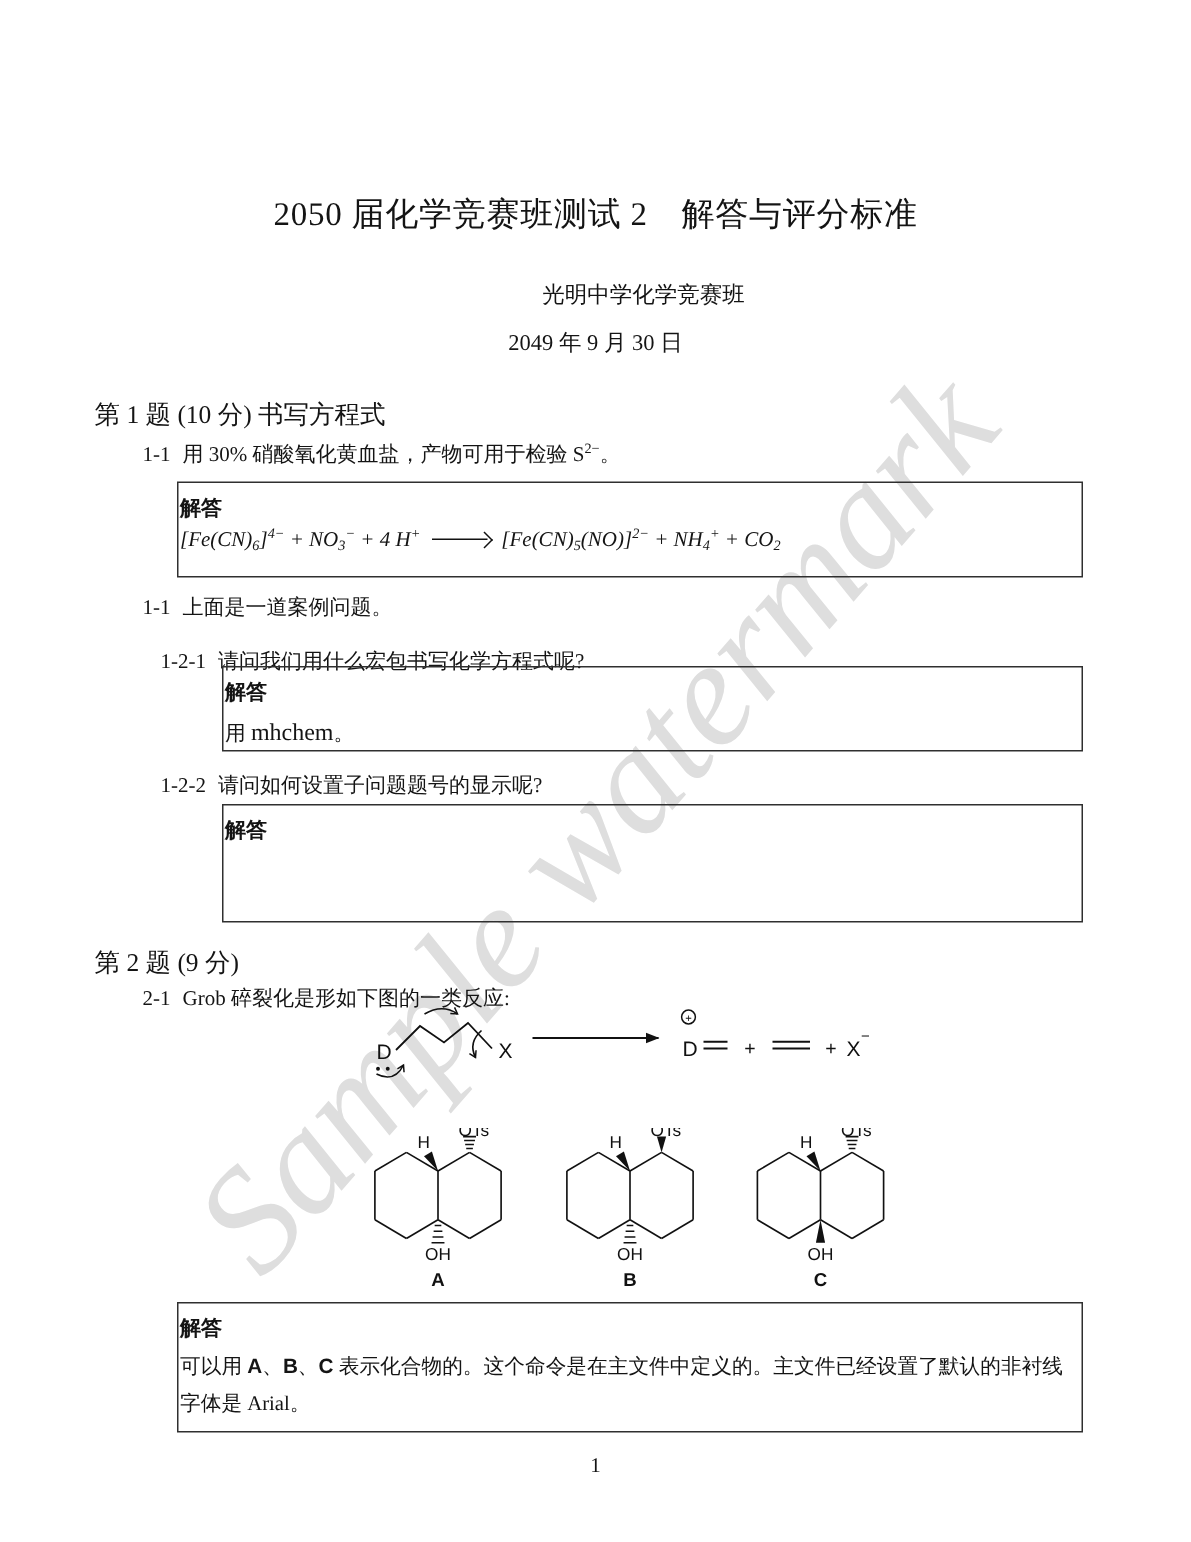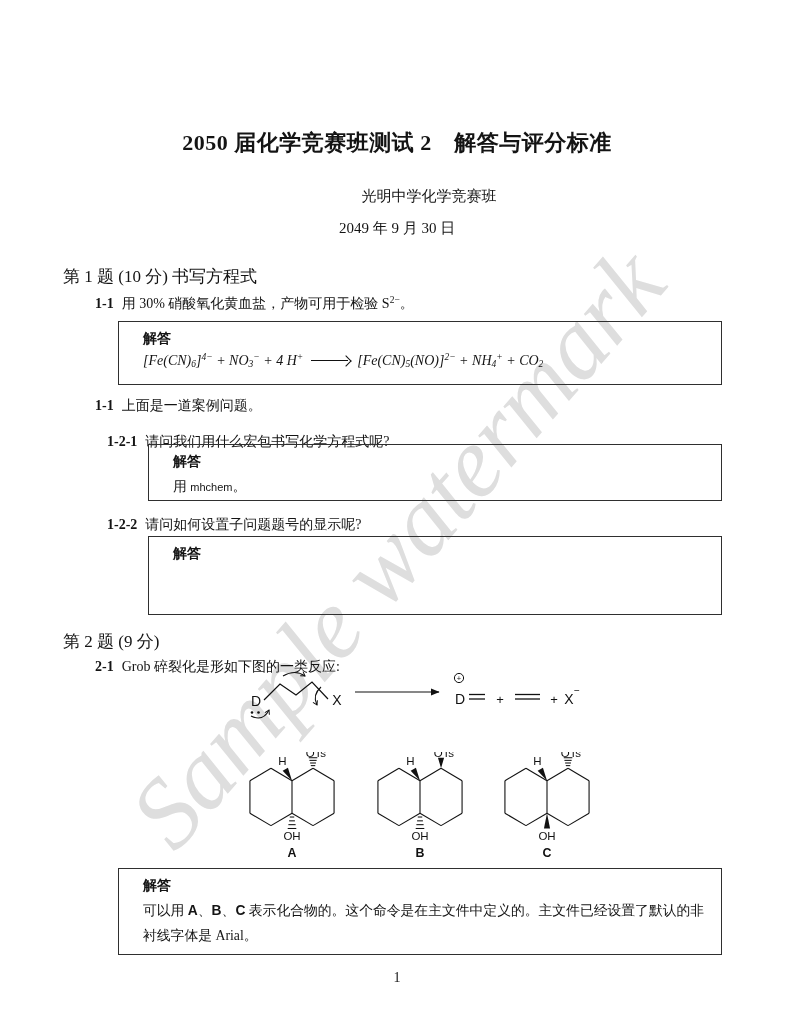--- a/index.html
+++ b/index.html
@@ -3,35 +3,35 @@
 <meta charset="utf-8">
 <style>
   html,body{margin:0;padding:0;background:#ffffff;}
   .page{position:relative;width:794px;height:1028px;background:#fff;overflow:hidden;
         font-family:"Liberation Serif","DejaVu Serif",serif;color:#141414;}
   .watermark{position:absolute;left:397px;top:548px;transform:translate(-50%,-50%) rotate(-49deg);
         font-size:100px;font-style:italic;color:#dedede;white-space:nowrap;z-index:0;
         font-family:"Liberation Serif","DejaVu Serif",serif;}
   .layer{position:absolute;inset:0;z-index:1;}
   .center{position:absolute;left:0;width:794px;text-align:center;}
-  .title{top:128px;font-size:22px;font-weight:bold;letter-spacing:.5px;}
+  .title{top:128px;font-size:22px;font-weight:normal;letter-spacing:.5px;}
   .author{top:187px;font-size:15px;padding-left:32px;}
   .date{top:219px;font-size:15px;}
   .h{position:absolute;left:63px;font-size:17px;font-weight:normal;}
   .q{position:absolute;font-size:14px;line-height:1.3;}
-  .ql{font-weight:bold;margin-right:8px;}
+  .ql{font-weight:normal;margin-right:8px;}
   .abox{position:absolute;border:1.2px solid #2f2f2f;background:transparent;
-        padding:8px 12px 6px 24px;box-sizing:border-box;}
+        padding:8px 12px 6px 1px;box-sizing:border-box;}
   .alabel{font-weight:bold;font-size:14px;margin-bottom:4px;}
   .atext{font-size:13.8px;line-height:1.8;}
   .eq{font-size:14px;margin-top:5px;white-space:nowrap;font-style:italic;}
   sup,sub{font-size:0.68em;line-height:0;}
   sup{vertical-align:0.55em;}
   sub{vertical-align:-0.25em;}
-  .mono{font-family:Liberation Sans, sans-serif;font-size:11px;}
+  .mono{font-family:Liberation Serif, serif;font-size:16px;}
   .bsans{font-family:"Liberation Sans","DejaVu Sans",sans-serif;font-weight:bold;}
   .arrow{display:inline-block;position:relative;width:38px;height:12px;margin:0 8px;vertical-align:-1px;}
   .arrow::before{content:"";position:absolute;left:0;right:1px;top:6px;border-top:1.2px solid #111;}
   .arrow::after{content:"";position:absolute;right:-1px;top:3px;width:7px;height:7px;
         border-top:1.2px solid #111;border-right:1.2px solid #111;transform:rotate(45deg);}
   .pageno{top:970px;font-size:14px;}
   svg text.atom{font-family:"Liberation Sans","DejaVu Sans",sans-serif;font-size:12px;fill:#111;}
   svg text.clabel{font-family:"Liberation Sans","DejaVu Sans",sans-serif;font-size:13px;font-weight:bold;fill:#111;}
   svg text.plus{font-family:"Liberation Sans","DejaVu Sans",sans-serif;font-size:13px;fill:#111;}
   svg text.tiny{font-family:"Liberation Sans","DejaVu Sans",sans-serif;fill:#111;}

